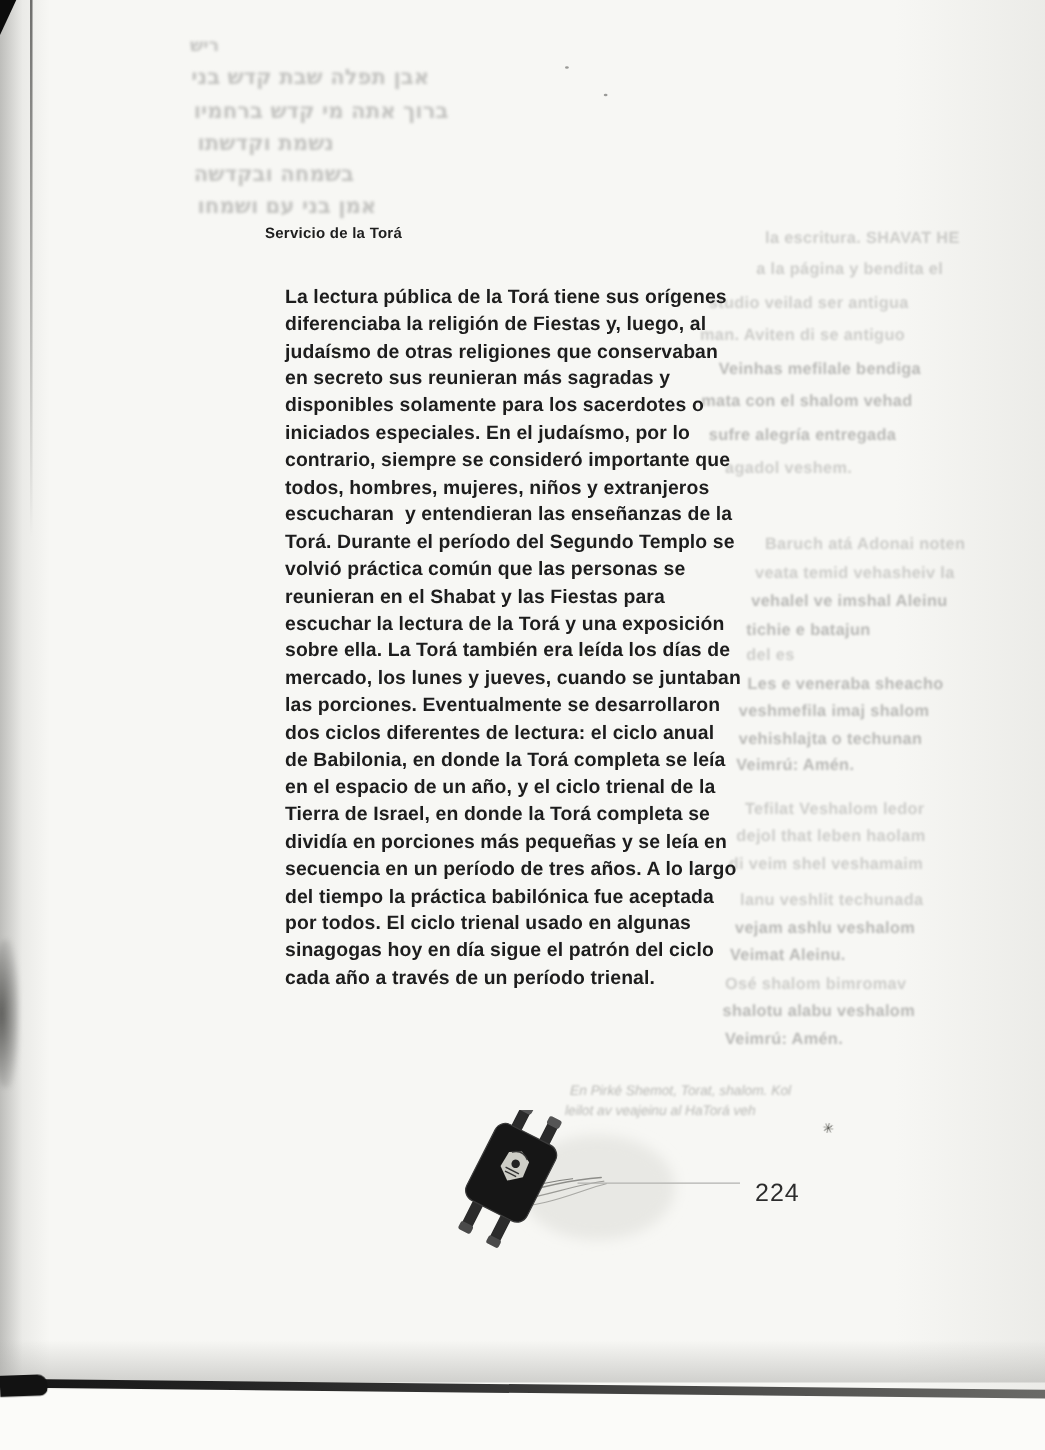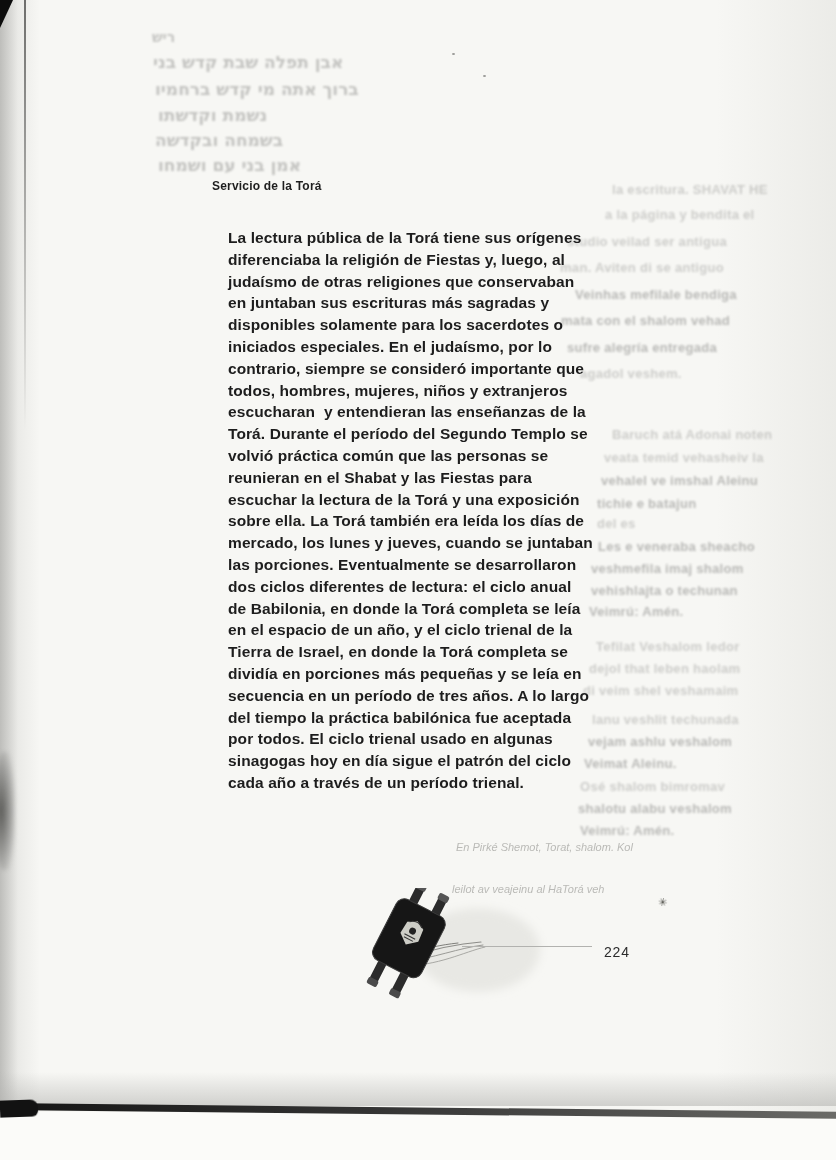--- a/index.html
+++ b/index.html
@@ -55,21 +55,21 @@
     font-weight:700;font-size:12px;line-height:20px;color:#1e1e1e;
     letter-spacing:.2px;white-space:pre;
   }
   .body-text{position:absolute;left:212px;top:227px;color:#1d1d1d;margin-left:16px;}
   .body-line{
     font-weight:700;font-size:15.5px;line-height:21.8px;
     letter-spacing:.1px;white-space:pre;
   }
   .page-number{
     position:absolute;left:604px;top:944px;
-    font-size:14px;letter-spacing:.8px;color:#2c2c2c;white-space:pre;
+    font-size:20px;letter-spacing:.8px;color:#2c2c2c;white-space:pre;
   }
   .rule-line{position:absolute;left:462px;top:946px;width:130px;height:1px;background:#b2b2af;}
   
   .heb{
     position:absolute;font-family:"DejaVu Sans",sans-serif;font-weight:700;
     font-size:17px;line-height:18px;color:rgba(125,125,121,.42);
     filter:blur(1.1px);white-space:pre;
   }
   .heb-small{font-size:14px;}
   .bleed-line{
@@ -130,31 +130,31 @@
     <div class="bleed-line bleed-lighter" style="left:589px;top:662px;">dejol that leben haolam</div>
     <div class="bleed-line bleed-lighter" style="left:583px;top:684px;">di veim shel veshamaim</div>
     <div class="bleed-line bleed-lighter" style="left:592px;top:713px;">lanu veshlit techunada</div>
     <div class="bleed-line" style="left:588px;top:735px;">vejam ashlu veshalom</div>
     <div class="bleed-line" style="left:584px;top:757px;">Veimat Aleinu.</div>
     <div class="bleed-line bleed-lighter" style="left:580px;top:780px;">Osé shalom bimromav</div>
     <div class="bleed-line" style="left:578px;top:802px;">shalotu alabu veshalom</div>
     <div class="bleed-line" style="left:580px;top:824px;">Veimrú: Amén.</div>
   </div>
 
-  <div class="cite-line" style="left:456px;top:841px;">En Pirké Shemot, Torat, shalom. Kol</div>
+  <div class="cite-line" style="left:456px;top:867px;">En Pirké Shemot, Torat, shalom. Kol</div>
   <div class="cite-line" style="left:452px;top:883px;">leilot av veajeinu al HaTorá veh</div>
   <div class="sprig">✳</div>
 
   <div class="title">Servicio de la Torá</div>
 
   <div class="body-text">
     <div class="body-line">La lectura pública de la Torá tiene sus orígenes</div>
     <div class="body-line">diferenciaba la religión de Fiestas y, luego, al</div>
     <div class="body-line">judaísmo de otras religiones que conservaban</div>
-    <div class="body-line">en juntaban sus escrituras más sagradas y</div>
+    <div class="body-line">en secreto sus reunieran más sagradas y</div>
     <div class="body-line">disponibles solamente para los sacerdotes o</div>
     <div class="body-line">iniciados especiales. En el judaísmo, por lo</div>
     <div class="body-line">contrario, siempre se consideró importante que</div>
     <div class="body-line">todos, hombres, mujeres, niños y extranjeros</div>
     <div class="body-line">escucharan&nbsp; y entendieran las enseñanzas de la</div>
     <div class="body-line">Torá. Durante el período del Segundo Templo se</div>
     <div class="body-line">volvió práctica común que las personas se</div>
     <div class="body-line">reunieran en el Shabat y las Fiestas para</div>
     <div class="body-line">escuchar la lectura de la Torá y una exposición</div>
     <div class="body-line">sobre ella. La Torá también era leída los días de</div>

